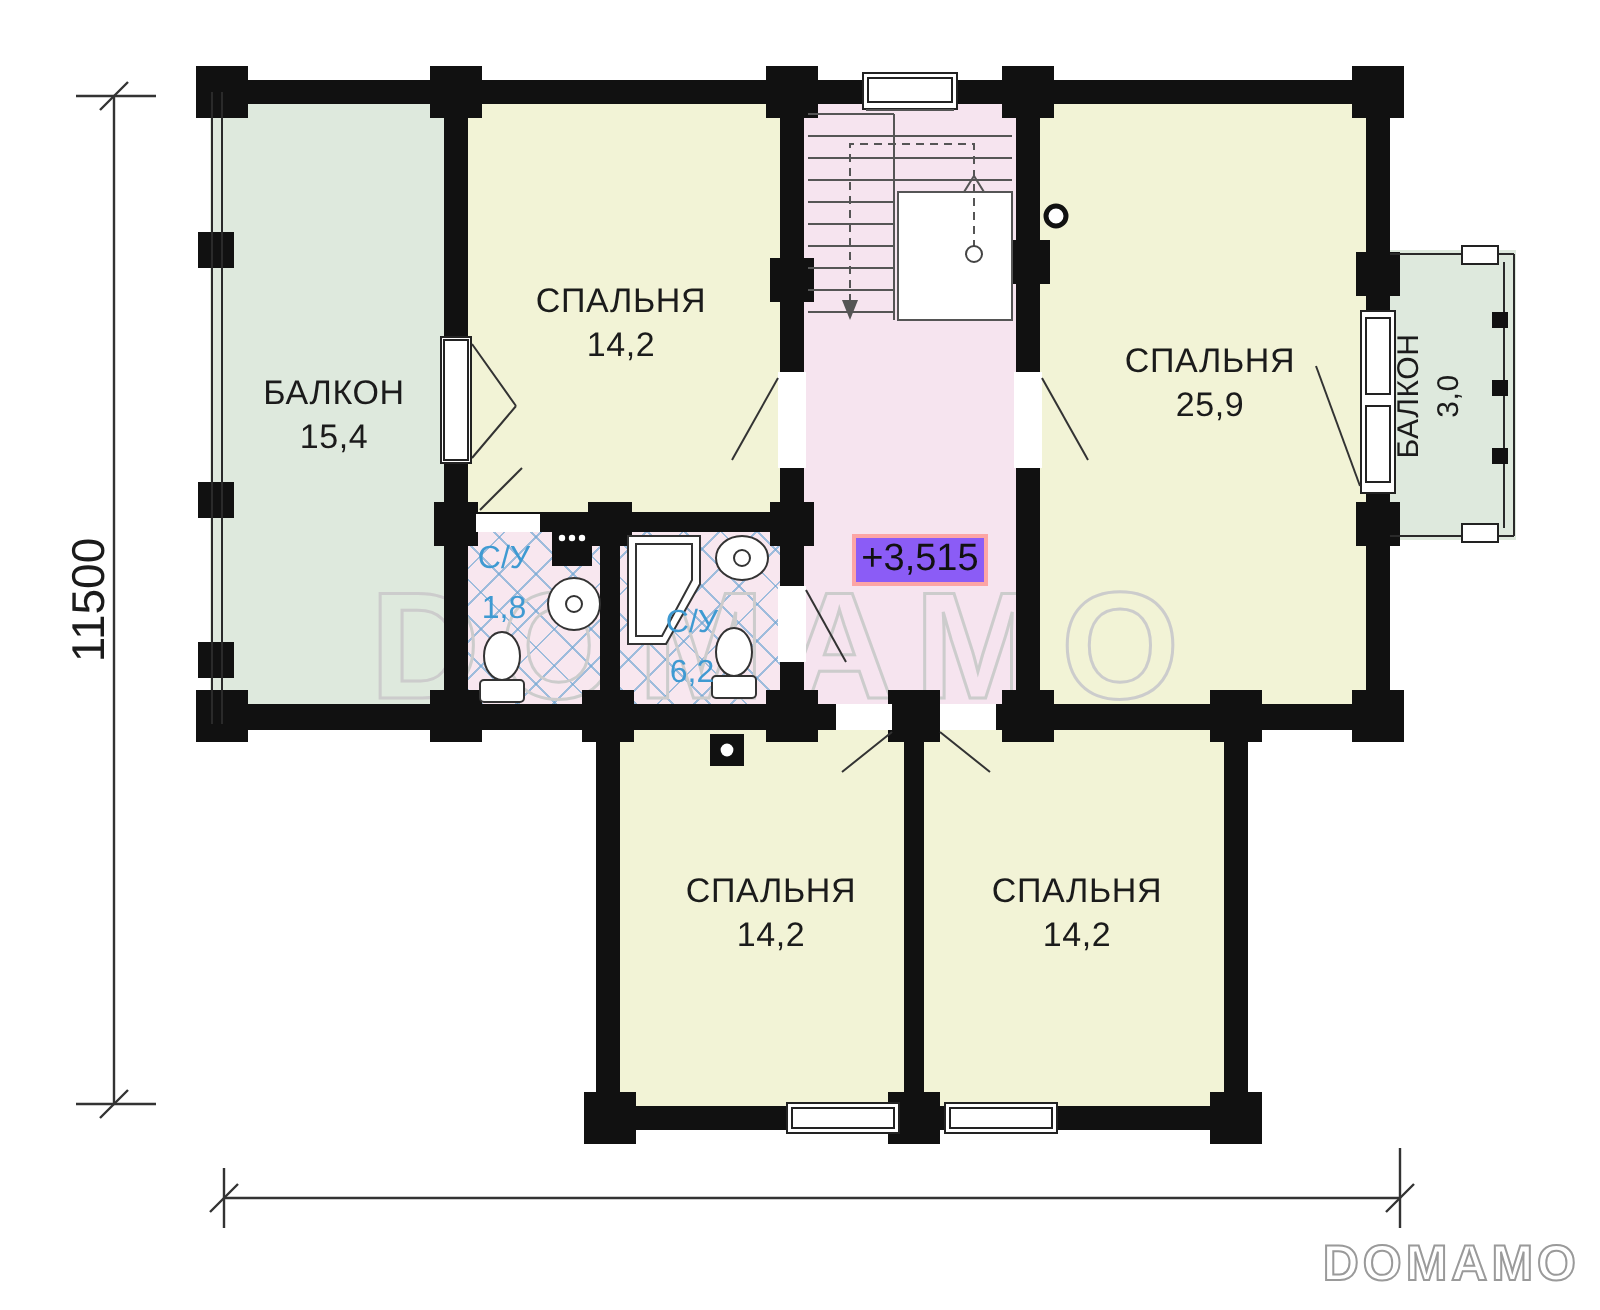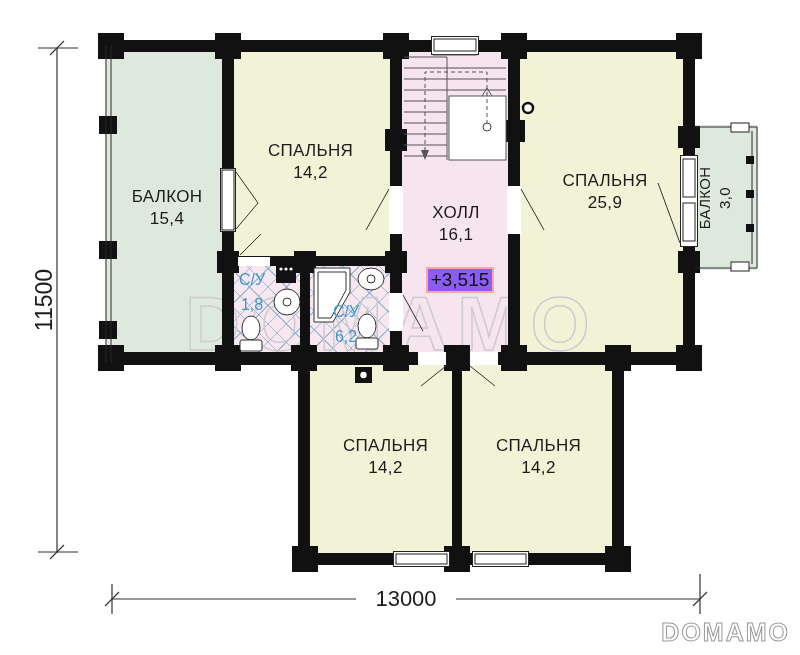--- a/index.html
+++ b/index.html
@@ -189,24 +189,20 @@
   </svg>
 
   <div class="lbl" style="left:115px;top:186px;width:104px;">
     <div>БАЛКОН</div>
     <div>15,4</div>
   </div>
   <div class="lbl" style="left:238px;top:140px;width:145px;">
     <div>СПАЛЬНЯ</div>
     <div>14,2</div>
   </div>
-  <div class="lbl" style="left:398px;top:202px;width:116px;">
-    <div>ХОЛЛ</div>
-    <div>16,1</div>
-  </div>
   <div class="lbl" style="left:530px;top:170px;width:150px;">
     <div>СПАЛЬНЯ</div>
     <div>25,9</div>
   </div>
   <div class="lbl small rot" style="left:663px;top:175px;width:110px;height:46px;">
     <div>БАЛКОН</div>
     <div>3,0</div>
   </div>
   <div class="wclbl" style="left:226px;top:268px;width:52px;">
     <div>С/У</div>
@@ -221,17 +217,16 @@
     <div>14,2</div>
   </div>
   <div class="lbl" style="left:466px;top:435px;width:145px;">
     <div>СПАЛЬНЯ</div>
     <div>14,2</div>
   </div>
 
   <div class="elev" style="left:426px;top:267px;width:68px;height:26px;line-height:22px;">+3,515</div>
 
   <div class="dimtxt rot" style="left:-16px;top:287px;width:120px;height:26px;font-size:23px;">11500</div>
-  <div class="dimtxt" style="left:356px;top:586px;width:100px;background:#fff;">13000</div>
 
   <div class="logo" style="left:600px;top:618px;width:190px;">DOMAMO</div>
 
 </div>
 
 </body></html>

